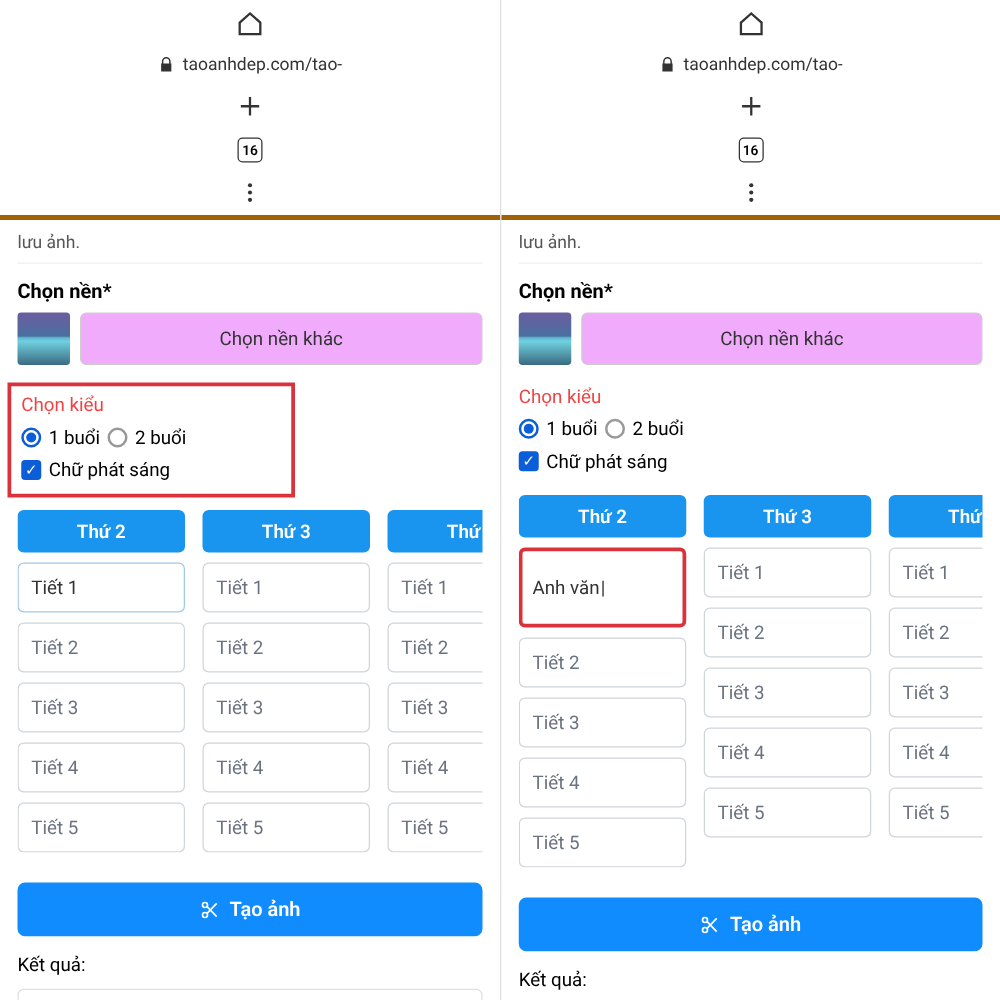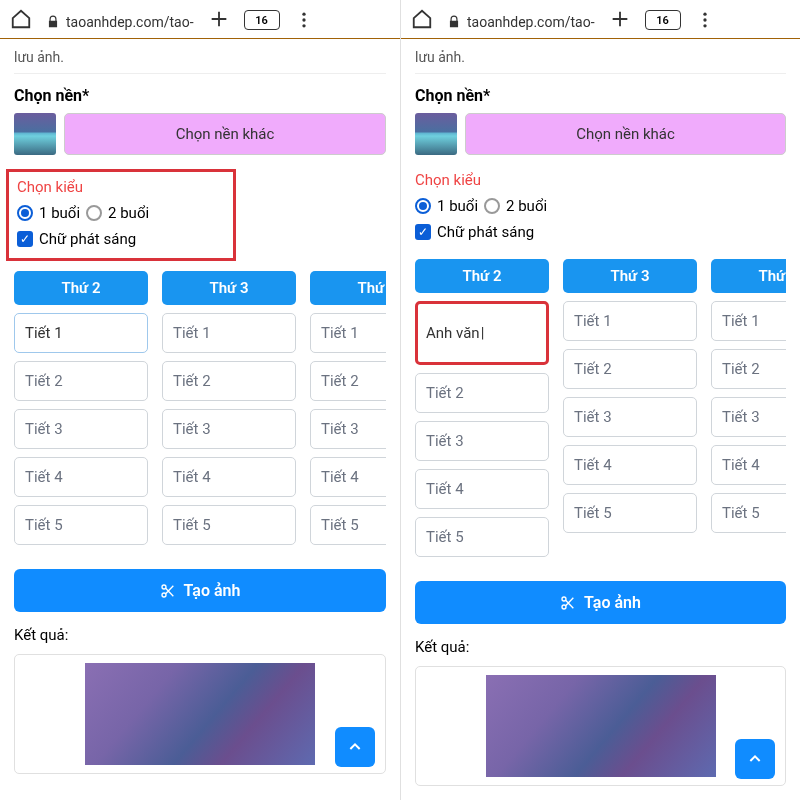--- a/index.html
+++ b/index.html
@@ -1,23 +1,23 @@
 <!DOCTYPE html>
 <html><head>
   <meta charset="utf-8">
   <style>
     * { box-sizing: border-box; margin: 0; padding: 0; }
     body { font-family: -apple-system, BlinkMacSystemFont, "Segoe UI", Roboto, sans-serif; background: #f0f0f0; display: flex; width: 800px; height: 800px; }
     .pane { width: 400px; background: #fff; position: relative; overflow: hidden; }
     .pane + .pane { border-left: 1px solid #e0e0e0; }
-    .browser-bar { display: flex; align-items: flex-end; padding: 8px 10px; gap: 14px; border-bottom: 1px solid #a16207; }
+    .browser-bar { display: flex; align-items: center; padding: 8px 10px; gap: 14px; border-bottom: 4px solid #a16207; flex-direction: column; }
     .home-icon, .plus-icon, .menu-icon, .tab-icon { display: flex; align-items: center; justify-content: center; }
     .url-pill { display: flex; align-items: center; gap: 6px; font-size: 14px; color: #333; flex-shrink: 1; overflow: hidden; white-space: nowrap; }
     .lock { width: 14px; height: 14px; }
-    .tab-count { width: 36px; height: 20px; border: 1.5px solid #333; border-radius: 4px; display: flex; align-items: center; justify-content: center; font-size: 11px; font-weight: 600; }
+    .tab-count { width: 20px; height: 20px; border: 1.5px solid #333; border-radius: 4px; display: flex; align-items: center; justify-content: center; font-size: 11px; font-weight: 600; }
     .content { padding: 10px 14px; }
     .cut-text { color: #555; font-size: 14px; margin-bottom: 5px; }
     hr { border: none; border-top: 1px solid #eee; margin: 8px 0 12px; }
     .label { font-weight: 700; font-size: 16px; color: #000; margin-bottom: 8px; }
     .bg-row { display: flex; gap: 8px; align-items: stretch; margin-bottom: 14px; }
     .thumb { width: 42px; height: 42px; border-radius: 3px; background: linear-gradient(to bottom, #6b5d9e 0%, #4a6fa0 45%, #5fb5d1 48%, #6fd0de 55%, #3b6a82 100%); flex-shrink: 0; }
     .choose-other { flex: 1; border: 1px solid #ccc; border-radius: 5px; background: #f0abfc; font-size: 15px; color: #333; display: flex; align-items: center; justify-content: center; }
     .style-block { padding: 2px 0 8px; }
     .style-block.boxed { border: 3px solid #d9323a; padding: 6px 8px 10px; margin-left: -8px; margin-right: 150px; }
     .style-title { font-size: 15px; color: #ef4444; margin-bottom: 8px; }

